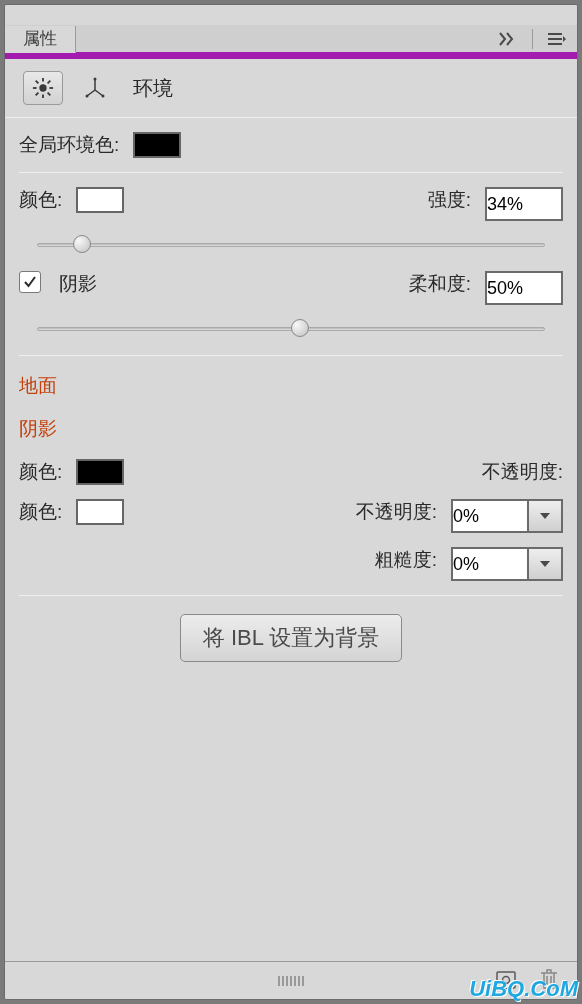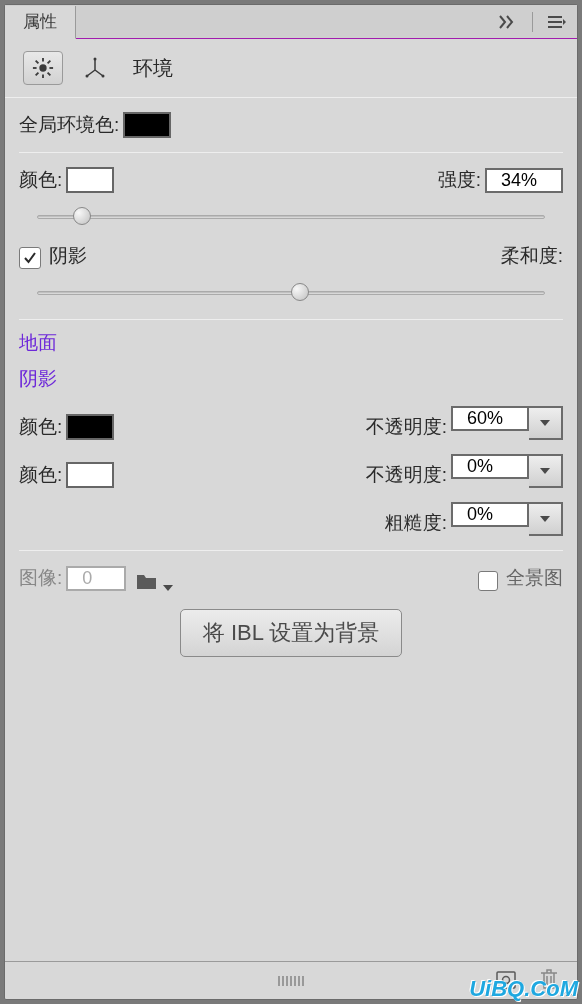--- a/index.html
+++ b/index.html
@@ -1,46 +1,46 @@
 <!DOCTYPE html>
 <html><head>
 <meta charset="utf-8">
 <style>
 * { box-sizing: border-box; margin: 0; padding: 0; font-family: "Microsoft YaHei", "PingFang SC", sans-serif; }
 body { background: #7a7a7a; width: 582px; height: 1004px; position: relative; }
 .frame { position: absolute; top: 4px; left: 4px; right: 4px; bottom: 4px; background: #d8d8d8; border: 1px solid #6b6b6b; display: flex; flex-direction: column; border-radius: 2px; }
-.tabs { display: flex; align-items: center; background: #cfcfcf; border-bottom: 1px solid #a21caf; height: 34px; }
+.tabs { display: flex; align-items: center; background: #cfcfcf; border-bottom: 7px solid #a21caf; height: 34px; margin-top: 20px; }
 .tab { padding: 0 18px; height: 100%; display: flex; align-items: center; font-size: 17px; color: #3a3a3a; border-right: 1px solid #9a9a9a; background: #c5c5c5; cursor: pointer; }
 .tab.active { background: #d8d8d8; border-bottom: 1px solid #d8d8d8; margin-bottom: -1px; }
 .tabs-spacer { flex: 1; }
 .tabs-right { display: flex; align-items: center; padding-right: 10px; gap: 14px; }
 .mini-icon { width: 20px; height: 20px; display: flex; align-items: center; justify-content: center; color: #4a4a4a; }
 .icon-row { display: flex; align-items: center; gap: 12px; padding: 12px 18px; }
 .icon-btn { width: 40px; height: 34px; border: 1px solid #9a9a9a; border-radius: 4px; background: linear-gradient(#e8e8e8,#d2d2d2); display: flex; align-items: center; justify-content: center; cursor: pointer; }
 .icon-plain { width: 40px; height: 34px; display: flex; align-items: center; justify-content: center; }
 .icon-row .title { font-size: 20px; color: #2a2a2a; margin-left: 6px; }
 .sep { height: 1px; background: #a8a8a8; border-bottom: 1px solid #eee; margin: 0; }
 .content { flex: 1; overflow: auto; padding: 0 14px; }
-.row { display: flex; align-items: flex-end; font-size: 19px; color: #2a2a2a; margin: 14px 0; gap: 4px; }
+.row { display: flex; align-items: flex-start; font-size: 19px; color: #2a2a2a; margin: 14px 0; gap: 14px; }
 .swatch { width: 48px; height: 26px; border: 2px solid #666; background: #000; cursor: pointer; }
 .swatch.white { background: #fff; }
 .swatch.large { width: 110px; height: 48px; background: #fff; }
 .checkbox { width: 22px; height: 22px; border: 1px solid #7a7a7a; border-radius: 3px; background: #fff; display: inline-flex; align-items: center; justify-content: center; cursor: pointer; margin-right: 4px; }
 .checkbox.sm { width: 20px; height: 20px; }
 .checkbox .chk { width: 14px; height: 14px; }
-.textfield { height: 25px; border: 2px solid #6b6b6b; background: #fff; font-size: 18px; padding: 0 14px; text-align: left; }
+.textfield { height: 34px; border: 2px solid #6b6b6b; background: #fff; font-size: 18px; padding: 0 0; text-align: left; }
 .textfield.w70 { width: 78px; }
 .textfield.w56 { width: 60px; }
 .drop { width: 34px; height: 34px; border: 2px solid #6b6b6b; border-left: none; background: linear-gradient(#eee,#d0d0d0); display: inline-flex; align-items: center; justify-content: center; cursor: pointer; }
 .spacer { flex: 1; }
 .slider { position: relative; height: 18px; margin: 6px 18px 18px 18px; }
 .slider .track { position: absolute; top: 8px; left: 0; right: 0; height: 4px; border-radius: 2px; background: linear-gradient(#b4b4b4,#e4e4e4); border: 1px solid #aaa; }
 .slider .thumb { position: absolute; top: 0; width: 18px; height: 18px; border-radius: 50%; background: radial-gradient(circle at 30% 30%, #f8f8f8, #c0c0c0); border: 1px solid #888; cursor: pointer; }
 .group { margin-top: 10px; }
-.group h3 { font-size: 19px; color: #6d28d9; font-weight: normal; margin: 10px 0; }
+.group h3 { font-size: 19px; color: #c2410c; font-weight: normal; margin: 17px 0; }
 .label-dim { color: #888; }
 .folder-icon { fill: #5a5a5a; }
 .btn { border: 1px solid #8a8a8a; border-radius: 5px; background: linear-gradient(#ececec,#d4d4d4); padding: 8px 22px; font-size: 22px; color: #4a4a4a; cursor: pointer; }
 .bottom-bar { height: 38px; border-top: 1px solid #9a9a9a; display: flex; align-items: center; justify-content: flex-end; padding: 0 18px; gap: 22px; position: relative; }
 .hash { position: absolute; left: 50%; transform: translateX(-50%); display: flex; gap: 2px; }
 .hash span { width: 2px; height: 10px; background: #999; }
 .water { position: absolute; right: 4px; bottom: 2px; font-size: 22px; font-weight: bold; font-style: italic; color: #1fa8e0; text-shadow: 1px 1px 0 #fff, -1px -1px 0 #fff; pointer-events: none; }
 .triangle-down { width: 0; height: 0; border-left: 5px solid transparent; border-right: 5px solid transparent; border-top: 6px solid #4a4a4a; }
 .resize { position: absolute; right: 2px; bottom: 2px; width: 14px; height: 14px; }
 </style>
@@ -122,42 +122,37 @@
 
     <div class="row">
       <span class="checkbox">
         <svg class="chk" viewBox="0 0 14 14">
             <path d="M2 7 L5.5 11 L12 2" stroke="#2a2a2a" stroke-width="2" fill="none"></path>
           </svg>
       </span>
       <span>阴影</span>
       <span class="spacer"></span>
       <span>柔和度:</span>
+      <input class="textfield w70" value="50%" style="">
     </div>
     <div class="slider">
       <div class="track"></div>
       <div class="thumb" style="left:50%"></div>
     </div>
 
     <div class="sep"></div>
 
     <div class="group">
       <h3>地面</h3>
       <h3>阴影</h3>
       <div class="row">
         <span>颜色:</span>
         <span class="swatch" style="background:#000"></span>
         <span class="spacer"></span>
         <span>不透明度:</span>
-        <div style="display:flex">
-          <input class="textfield w70" value="60%" style="">
-          <span class="drop">
-              <span class="triangle-down"></span>
-            </span>
-        </div>
       </div>
       <div class="row">
         <span>颜色:</span>
         <span class="swatch white"></span>
         <span class="spacer"></span>
         <span>不透明度:</span>
         <div style="display:flex">
           <input class="textfield w70" value="0%" style="">
           <span class="drop">
               <span class="triangle-down"></span>
@@ -172,33 +167,20 @@
           <span class="drop">
               <span class="triangle-down"></span>
             </span>
         </div>
       </div>
     </div>
 
     <div class="sep" style="margin-top:10px"></div>
 
     <div class="group">
-      <div class="row">
-        <span class="label-dim">图像:</span>
-        <input class="textfield w56" style="color: rgb(170, 170, 170); border-color: rgb(170, 170, 170);" disabled="" value="0">
-        <span style="margin-left:6px;display:inline-flex;align-items:flex-end;">
-          <svg width="26" height="20" viewBox="0 0 26 20">
-              <path class="folder-icon" d="M1 4 L1 18 L20 18 L20 7 L10 7 L8 4 Z"></path>
-            </svg>
-          <span class="triangle-down" style="margin-left:1px"></span>
-        </span>
-        <span class="spacer"></span>
-        <span class="checkbox sm"></span>
-        <span style="color:#666">全景图</span>
-      </div>
       <div class="row" style="justify-content:center;margin-top:18px;margin-bottom:20px">
         <button class="btn"><span>将 IBL 设置为背景</span></button>
       </div>
     </div>
   </div>
 
   <div class="bottom-bar">
     <div class="hash">
       <span></span>
         <span></span>

